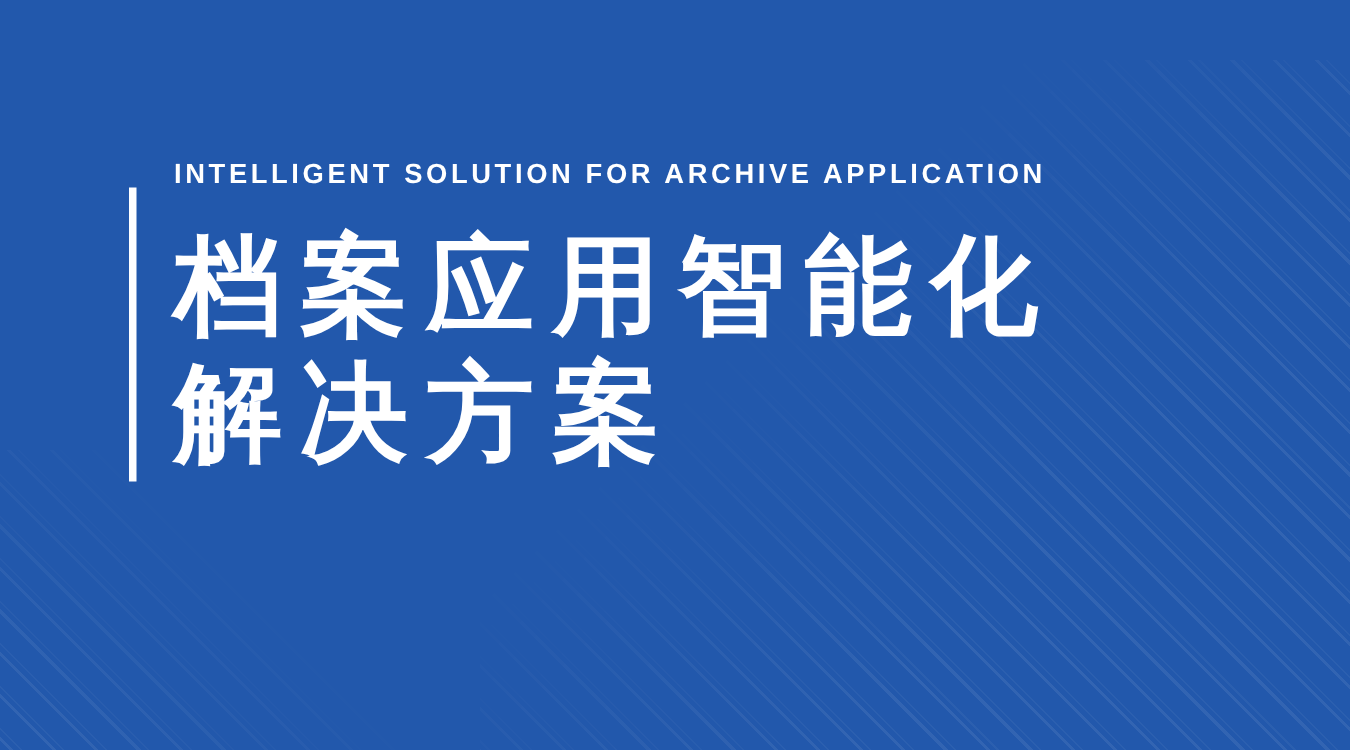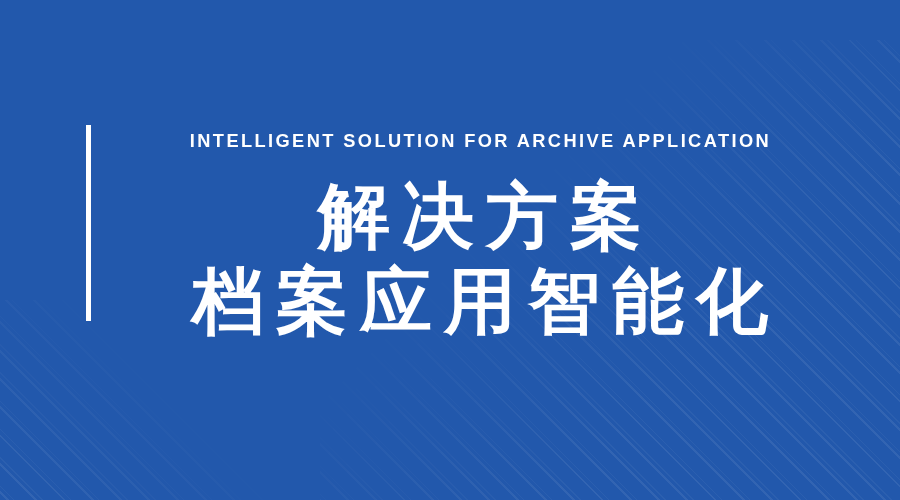--- a/index.html
+++ b/index.html
@@ -76,23 +76,22 @@
     top: 125px;
     width: 5px;
     height: 196px;
     background: #ffffff;
   }
 
   
   .text-block {
     position: absolute;
     left: 116px;
-    top: 130px;
+    top: 105px;
     width: 740px;
-    text-align: center;
   }
 
   .eyebrow {
     color: #ffffff;
     font-size: 18.5px;
     font-weight: bold;
     letter-spacing: 2.45px;
     line-height: 22px;
     white-space: nowrap;
     transform: scaleX(0.985);
@@ -122,19 +121,19 @@
 
   <div class="stripes stripes-left"></div>
 
   <div class="accent-bar"></div>
 
   <div class="text-block">
 
     <div class="eyebrow">INTELLIGENT SOLUTION FOR ARCHIVE APPLICATION</div>
 
     <div class="headline">
+      <span class="headline-line">档案应用智能化</span>
       <span class="headline-line">解决方案</span>
-      <span class="headline-line">档案应用智能化</span>
     </div>
 
   </div>
 
 </div>
 
 </body></html>

